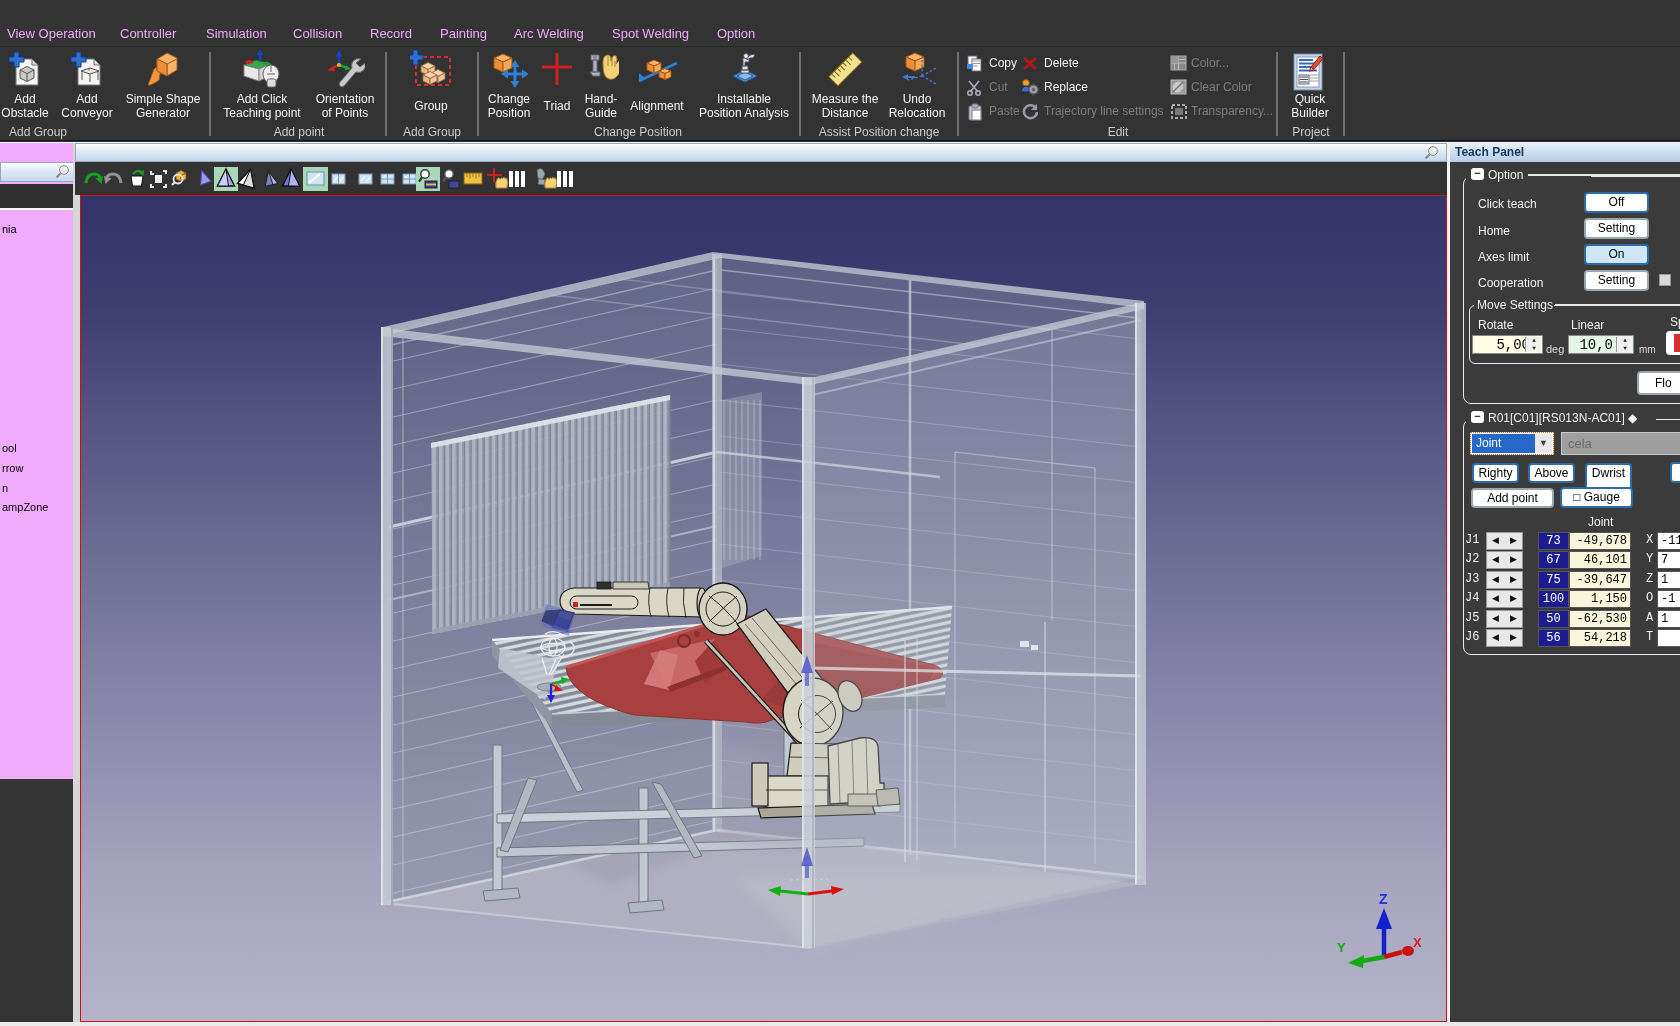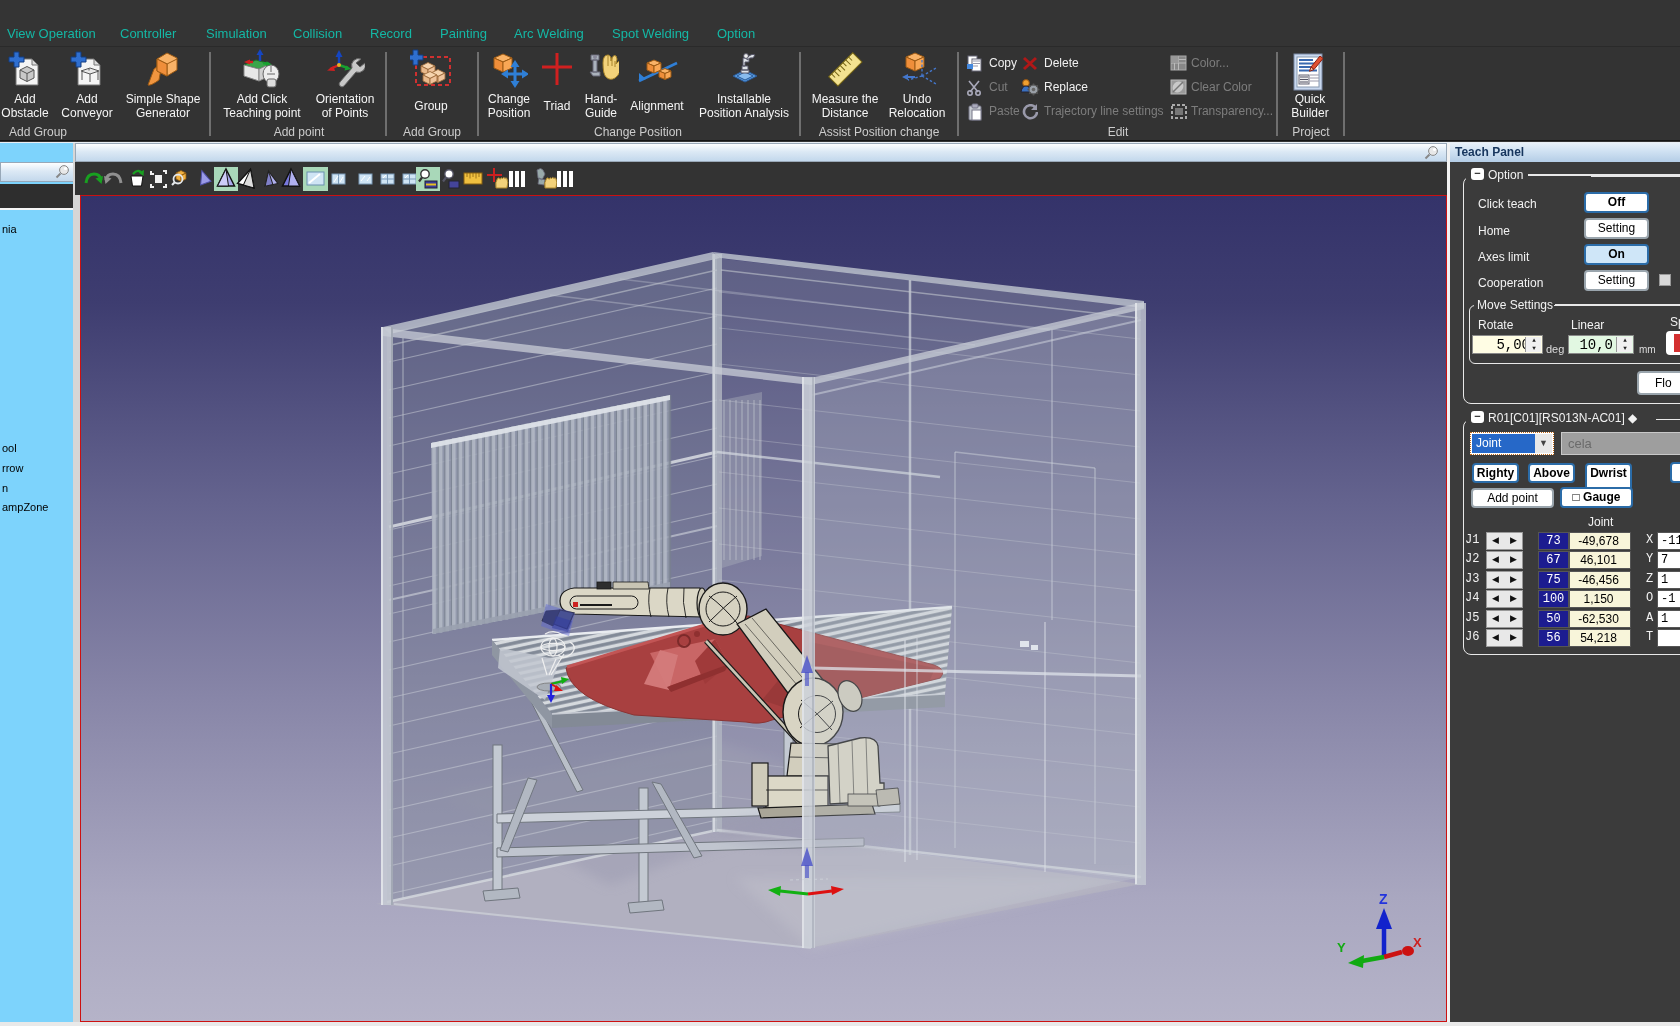--- a/index.html
+++ b/index.html
@@ -3,33 +3,33 @@
 <meta charset="utf-8">
 <style>
 * { margin:0; padding:0; box-sizing:border-box; }
 html,body { width:1680px; height:1026px; overflow:hidden; background:#343434;
   font-family:"Liberation Sans", sans-serif; }
 #app { position:relative; width:1680px; height:1026px; background:#343434; }
 
 #titlebar { position:absolute; left:0; top:0; width:1680px; height:22px; background:#343434;
   color:#fff; font-size:12px; text-align:center; line-height:21px; }
 #menubar { position:absolute; left:0; top:22px; width:1680px; height:24px; background:#343434;
-  color:#14b8a6; font-size:13px; }
+  color:#f0abfc; font-size:13px; }
 #menubar span { position:absolute; top:4px; }
 #ribbon { position:absolute; left:0; top:46px; width:1680px; height:95px; background:#333333;
   border-top:1px solid #2a2a2a; border-bottom:1px solid #141414; }
 #sepline { position:absolute; left:0; top:142px; width:1680px; height:2px; background:#e8eef4; }
 .ric { position:absolute; }
 .rlbl { position:absolute; color:#f5f5f5; font-size:12px; text-align:center; line-height:14px; white-space:nowrap; transform:translateX(-50%); }
 .rcap { position:absolute; color:#cccccc; font-size:12px; white-space:nowrap; transform:translateX(-50%); top:78px; }
 .rsep { position:absolute; top:5px; width:2px; height:84px; background:#6f6f6f; }
 .rtxt { position:absolute; font-size:12px; color:#f0f0f0; white-space:nowrap; }
 .gray { color:#7d7d7d !important; }
 
-#leftpanel { position:absolute; left:0; top:143px; width:75px; height:883px; background:#7dd3fc;padding-left:38px; }
+#leftpanel { position:absolute; left:0; top:143px; width:75px; height:636px; background:#f0abfc;padding-left:38px; }
 #lsearch { position:absolute; left:0px; top:19px; width:74px; height:20px;
   background:linear-gradient(#fdfeff,#dce9f5 45%,#c3d8ec); border:1px solid #98a8b8; }
 #ldark { position:absolute; left:0px; top:41px; width:73px; height:26px; background:#2e2e2e; border-bottom:2px solid #f5f5f5; }
 .titem { position:absolute; color:#000; font-size:11px; white-space:nowrap; }
 #lprops { position:absolute; left:0; top:765px; width:75px; height:114px; background:#fff; border-top:5px solid #2e2e2e; }
 .pitem { position:absolute; color:#1a1a1a; font-size:11px; white-space:nowrap; }
 
 #vtstrip { position:absolute; left:75px; top:143px; width:1372px; height:19px;
   background:linear-gradient(#fdfeff,#dce9f5 45%,#c3d8ec); border:1px solid #9aa9b8; }
 #vtoolbar { position:absolute; left:75px; top:162px; width:1372px; height:33px; background:#333333; }
@@ -37,35 +37,35 @@
 #vp { position:absolute; left:80px; top:195px; width:1367px; height:827px; border:1px solid #cc1111; background:#333266; }
 #vpbottom { position:absolute; left:0px; top:1022px; width:1680px; height:4px; background:#e9e9e9; }
 
 #tpsep { position:absolute; left:1447px; top:143px; width:3px; height:879px; background:#f2f2f2; }
 #teach { position:absolute; left:1450px; top:143px; width:230px; height:879px; background:#3b3b3b; }
 #tptitle { position:absolute; left:0; top:0; width:230px; height:19px;
   background:linear-gradient(#e8f1fa,#cfe1f2 45%,#b4cde6); color:#17365e; font-size:12px; font-weight:bold; }
 .tlbl { position:absolute; color:#f2f2f2; font-size:12px; white-space:nowrap; }
 .tbtn { position:absolute; background:#fff; border:2px solid #9aa5ad; border-radius:4px;
   color:#000; font-size:12px; text-align:center; }
-.tbtn.blue { border-color:#2b6ca8;font-weight:bold; }
+.tbtn.blue { border-color:#2b6ca8; }
 .gbox { position:absolute; border:1px solid #e8e8e8; border-radius:6px; }
 .gmin { position:absolute; width:13px; height:12px; background:#fff; border-radius:3px; color:#333;
   font-size:11px; line-height:10px; text-align:center; font-weight:bold; }
 .spin { position:absolute; right:1px; top:1px; width:16px; height:15px; background:#f0f0f0; border-left:1px solid #999; }
 .spin::before { content:"▲"; position:absolute; left:0; top:0px; width:16px; font-size:6px; color:#222; text-align:center; }
 .spin::after { content:"▼"; position:absolute; left:0; bottom:0px; width:16px; font-size:6px; color:#222; text-align:center; }
 .jl { position:absolute; left:15px; color:#f2f2f2; font-size:12px; font-family:"Liberation Mono",monospace; }
 .ja { position:absolute; left:36px; width:37px; height:18px; background:#e8e8e8; border:1px solid #999; }
 .ja i { font-style:normal; position:absolute; top:2px; font-size:9px; color:#111; }
 .ja i:first-child { left:5px; } .ja i:last-child { right:5px; }
 .jn { position:absolute; left:88px; width:31px; height:18px; background:#1c1c90; border:1px solid #555;
   color:#fff; font-size:12px; text-align:center; line-height:16px; font-family:"Liberation Mono",monospace; }
 .jy { position:absolute; left:119px; width:62px; height:18px; background:#f8f5da; border:1px solid #555;
-  color:#000; font-size:12px; text-align:center; line-height:16px; padding-right:3px; font-family:Liberation Sans, sans-serif; }
+  color:#000; font-size:12px; text-align:right; line-height:16px; padding-right:3px; font-family:Liberation Mono, monospace; }
 .jx { position:absolute; left:196px; color:#f2f2f2; font-size:12px; font-family:"Liberation Mono",monospace; }
 .jf { position:absolute; left:207px; width:26px; height:18px; background:#fff; border:1px solid #555;
   color:#000; font-size:12px; padding-left:3px; line-height:16px; font-family:"Liberation Mono",monospace; }
 </style>
 </head>
 <body>
 <div id="app">
   <div id="menubar">
     <span style="left:7px">View Operation</span>
     <span style="left:120px">Controller</span>
@@ -827,21 +827,21 @@
       <div class="jn" style="top:408px">67</div>
       <div class="jy" style="top:408px">46,101</div>
       <div class="jx" style="top:409px">Y</div>
       <div class="jf" style="top:408px">7</div>
     <div class="jl" style="top:429px">J3</div>
       <div class="ja" style="top:428px">
         <i>◀</i>
         <i>▶</i>
       </div>
       <div class="jn" style="top:428px">75</div>
-      <div class="jy" style="top:428px">-46,456</div>
+      <div class="jy" style="top:428px">-39,647</div>
       <div class="jx" style="top:429px">Z</div>
       <div class="jf" style="top:428px">1</div>
     <div class="jl" style="top:448px">J4</div>
       <div class="ja" style="top:447px">
         <i>◀</i>
         <i>▶</i>
       </div>
       <div class="jn" style="top:447px">100</div>
       <div class="jy" style="top:447px">1,150</div>
       <div class="jx" style="top:448px">O</div>

